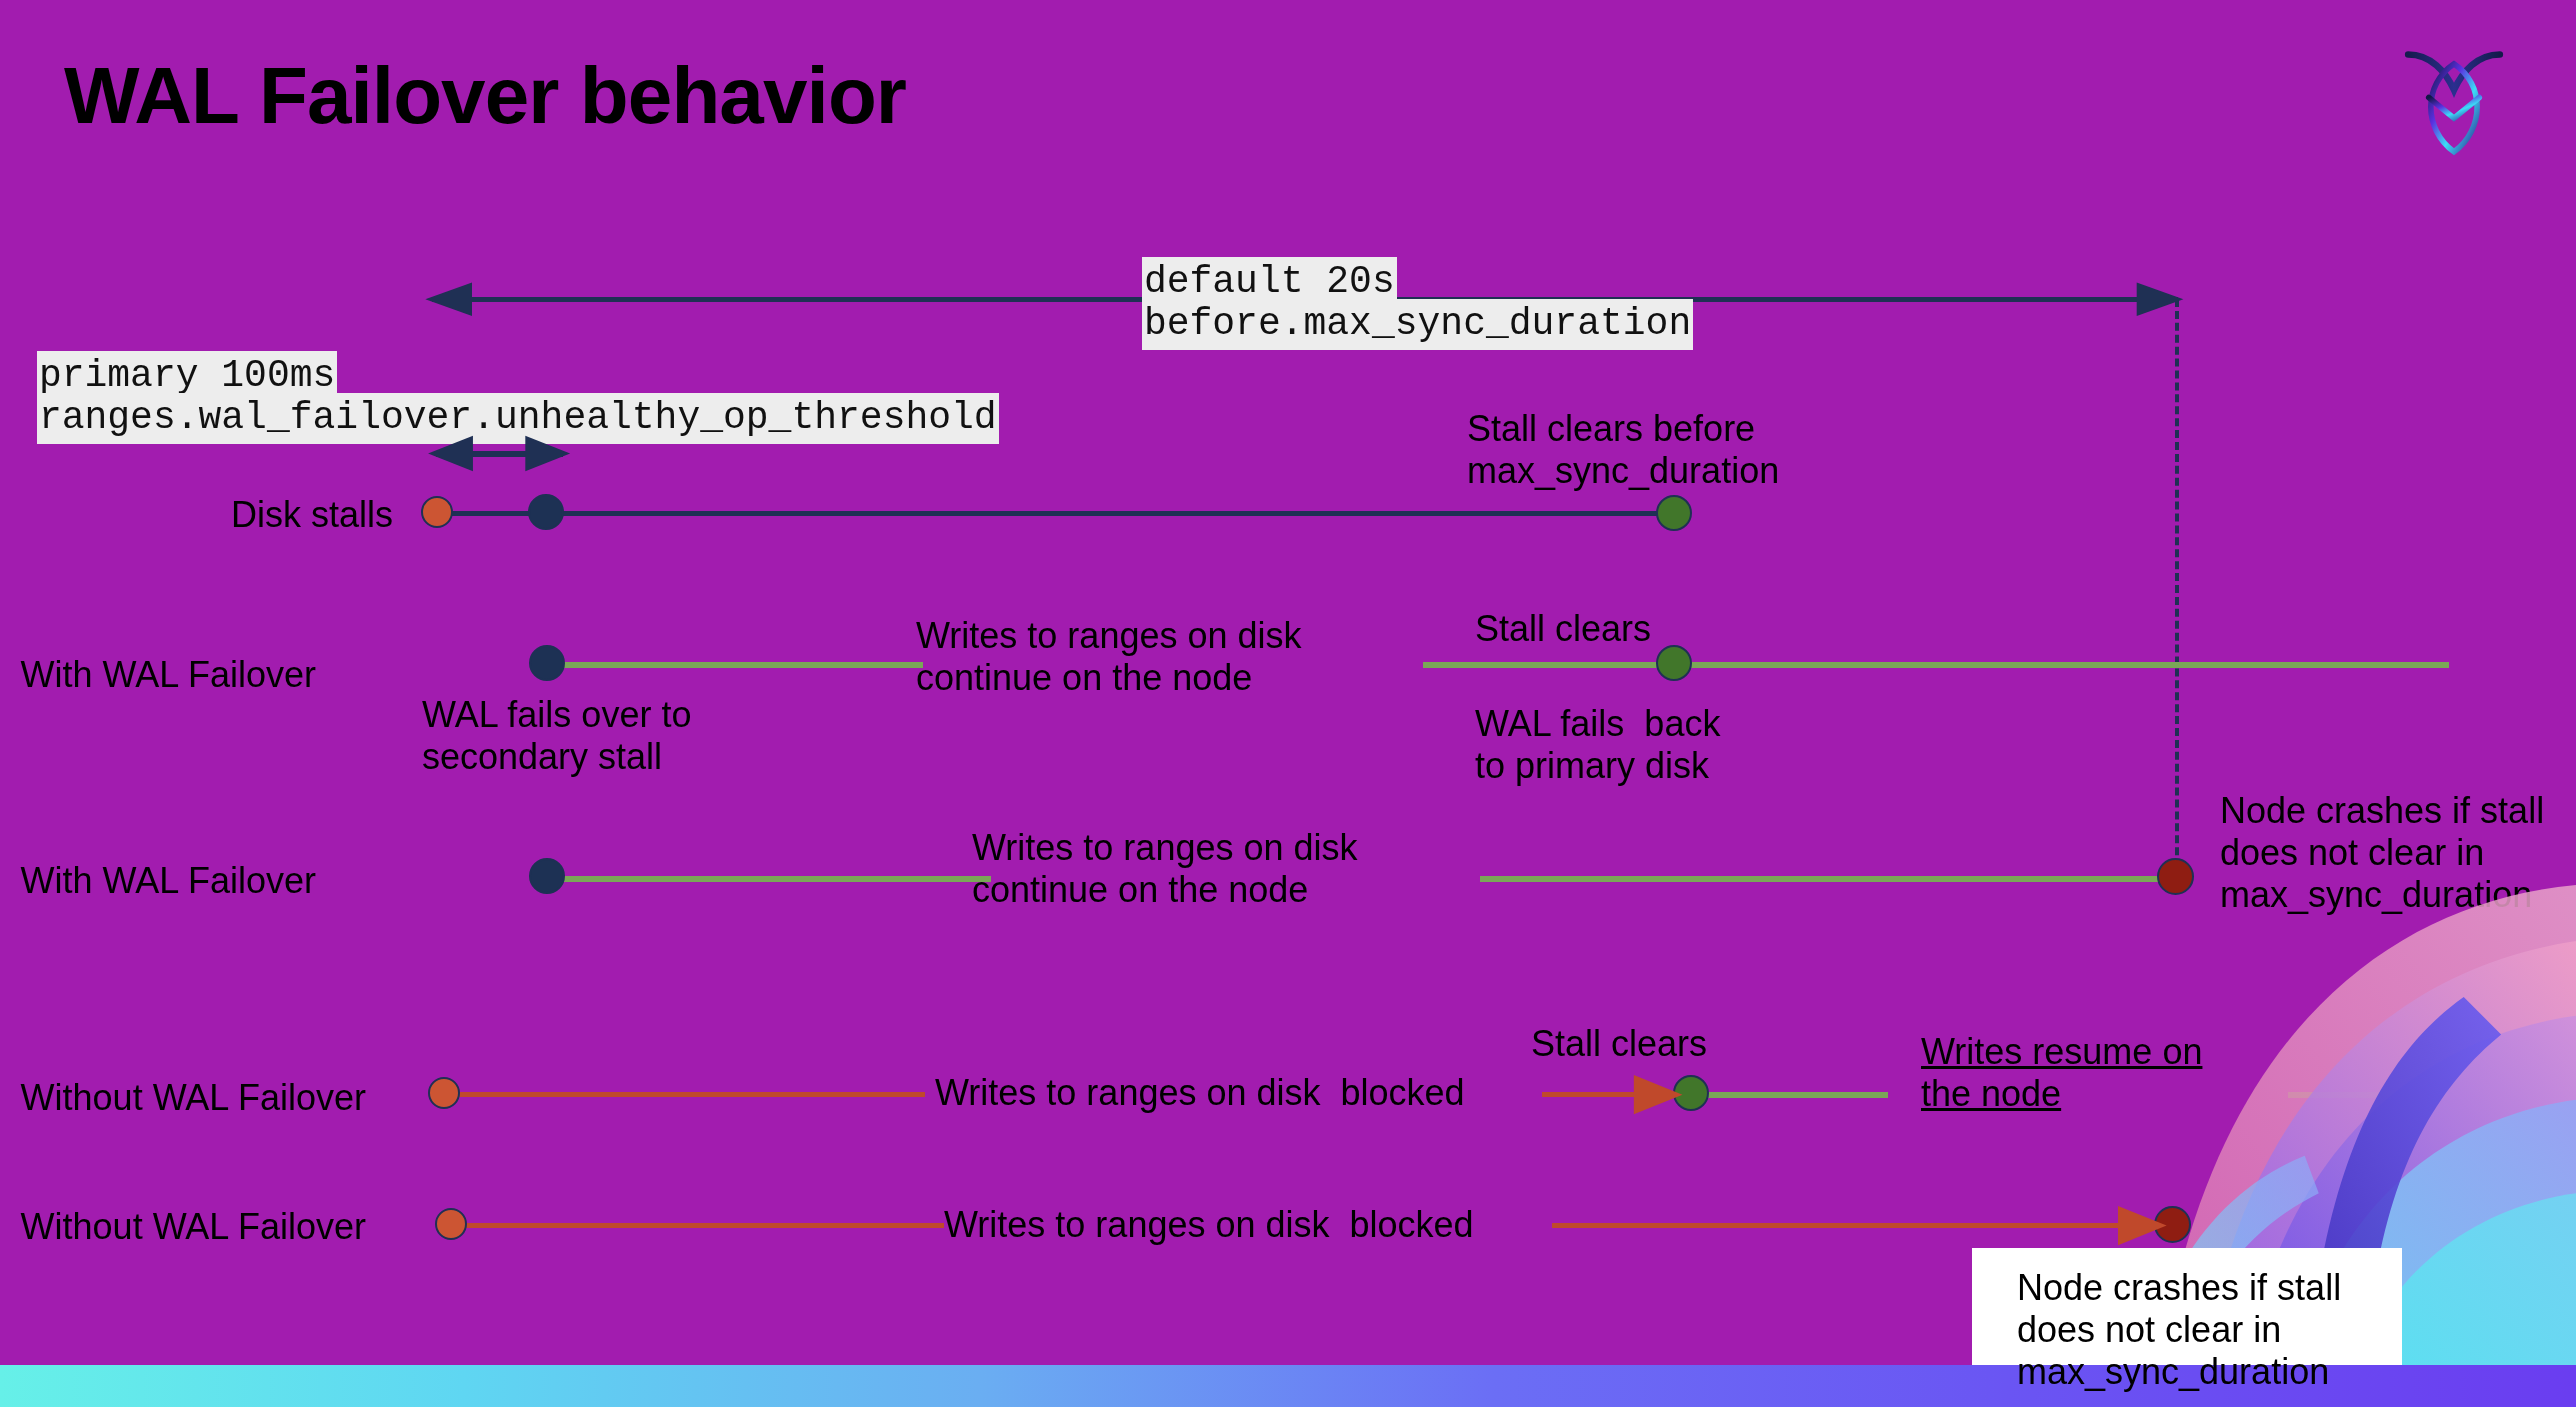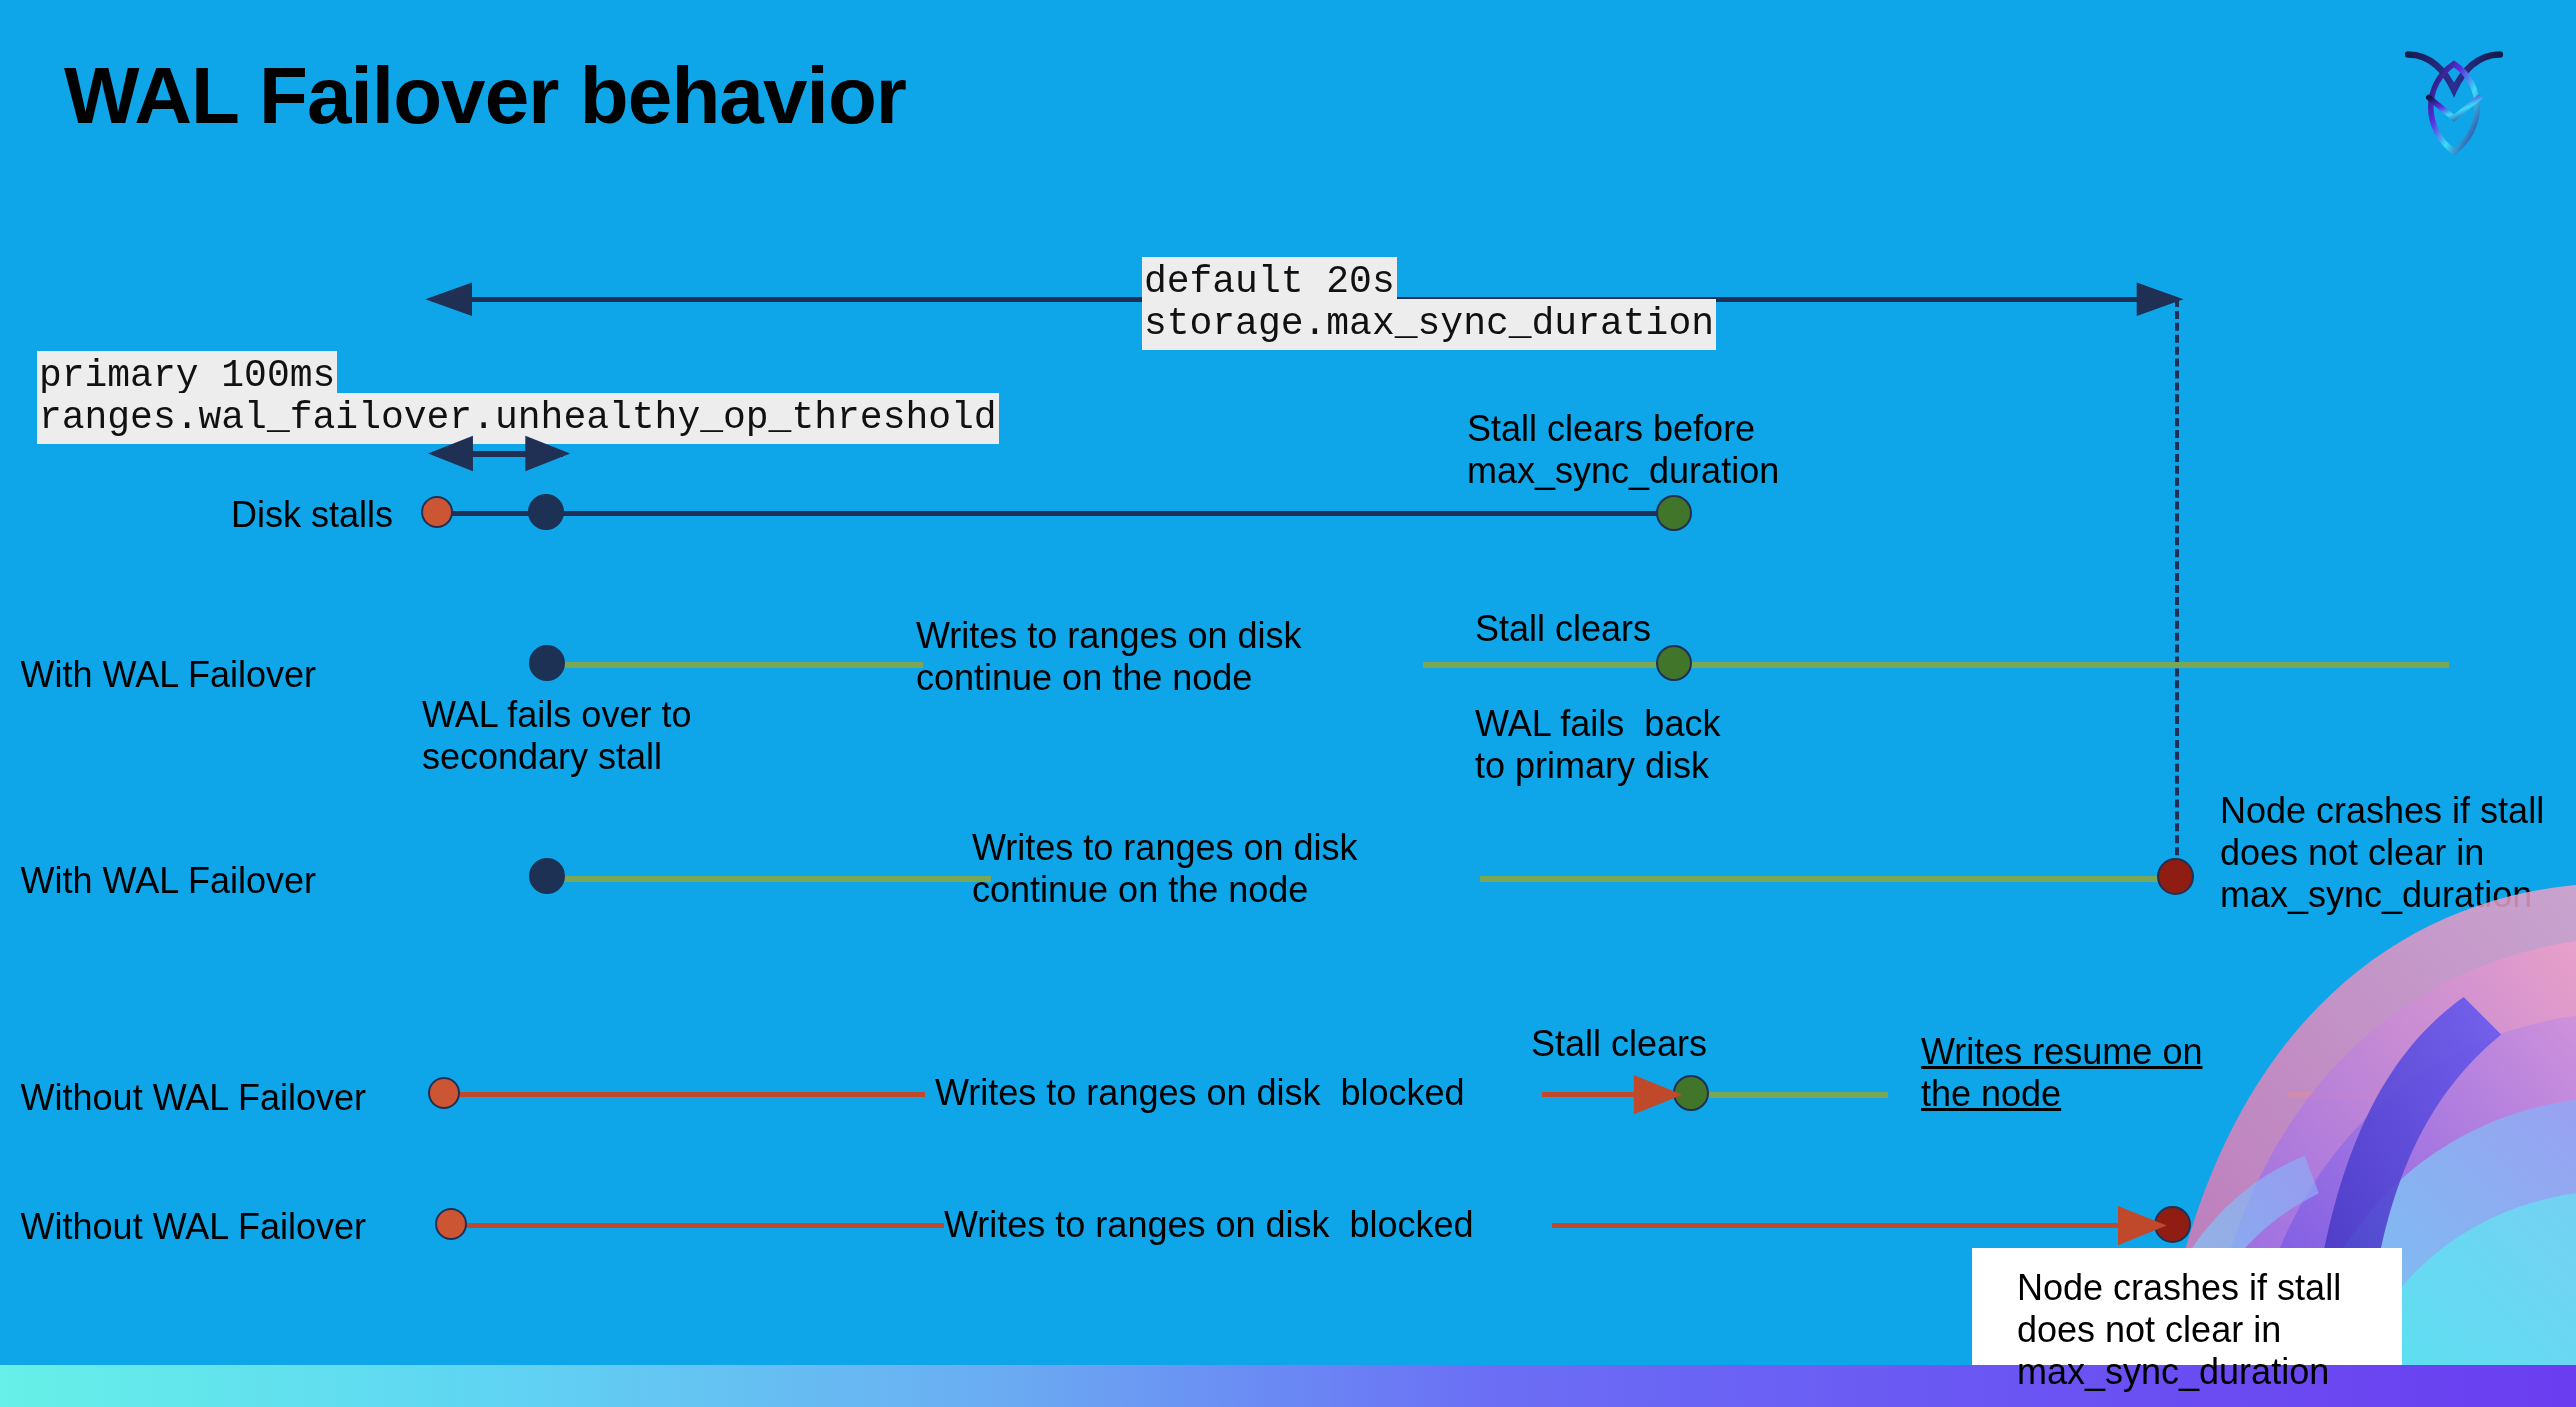--- a/index.html
+++ b/index.html
@@ -3,21 +3,21 @@
 <meta charset="utf-8">
 <style>
   html,body{margin:0;padding:0;}
   body{
     width:2576px;height:1408px;
     background:#ffffff;
     font-family:"Liberation Sans", sans-serif;
     overflow:hidden;
     position:relative;
   }
-  .slide{position:absolute;inset:0;overflow:hidden;background:#0ea5e9;padding-left:29px;}
+  .slide{position:absolute;inset:0;overflow:hidden;background:#a21caf;padding-left:29px;}
 
   
   #page-title{
     position:absolute;left:64px;top:52px;
     font-size:80px;font-weight:bold;letter-spacing:-0.9px;
     color:#000;line-height:1.1;
     white-space:nowrap;
   }
 
   
@@ -98,21 +98,21 @@
     </defs>
     <path d="M16 24 C 40 24, 56 42, 65 62 C 74 42, 90 24, 114 24" fill="none" stroke="url(#lg2)" stroke-width="7" stroke-linecap="round"></path>
     <path d="M65 34 C 98 56, 98 104, 65 128 C 32 104, 32 56, 65 34 Z" fill="none" stroke="url(#lg)" stroke-width="6"></path>
     <path d="M38 70 L65 92 L92 70" fill="none" stroke="url(#lg)" stroke-width="6" stroke-linecap="round"></path>
     <path d="M65 92 L65 128" fill="none" stroke="url(#lg)" stroke-width="6" stroke-linecap="round"></path>
   </svg>
 
   <div class="rail rail-navy" style="left:432px;top:297px;width:1746px;"></div>
 
   <div class="code" style="left:1142px;top:257px;">default 20s</div>
-  <div class="code" style="left:1142px;top:299px;">storage.max_sync_duration</div>
+  <div class="code" style="left:1142px;top:299px;">before.max_sync_duration</div>
 
   <div class="code" style="left:37px;top:351px;">primary 100ms</div>
   <div class="code" style="left:37px;top:393px;">ranges.wal_failover.unhealthy_op_threshold</div>
 
   <div class="rail rail-navy" style="left:436px;top:451px;width:127px;border-top-width:6.5px;"></div>
 
   <div class="dashv" style="left:2175px;top:299px;height:580px;"></div>
 
   <div class="lbl r" style="left:0px;top:494px;width:393px;">Disk stalls</div>
 

